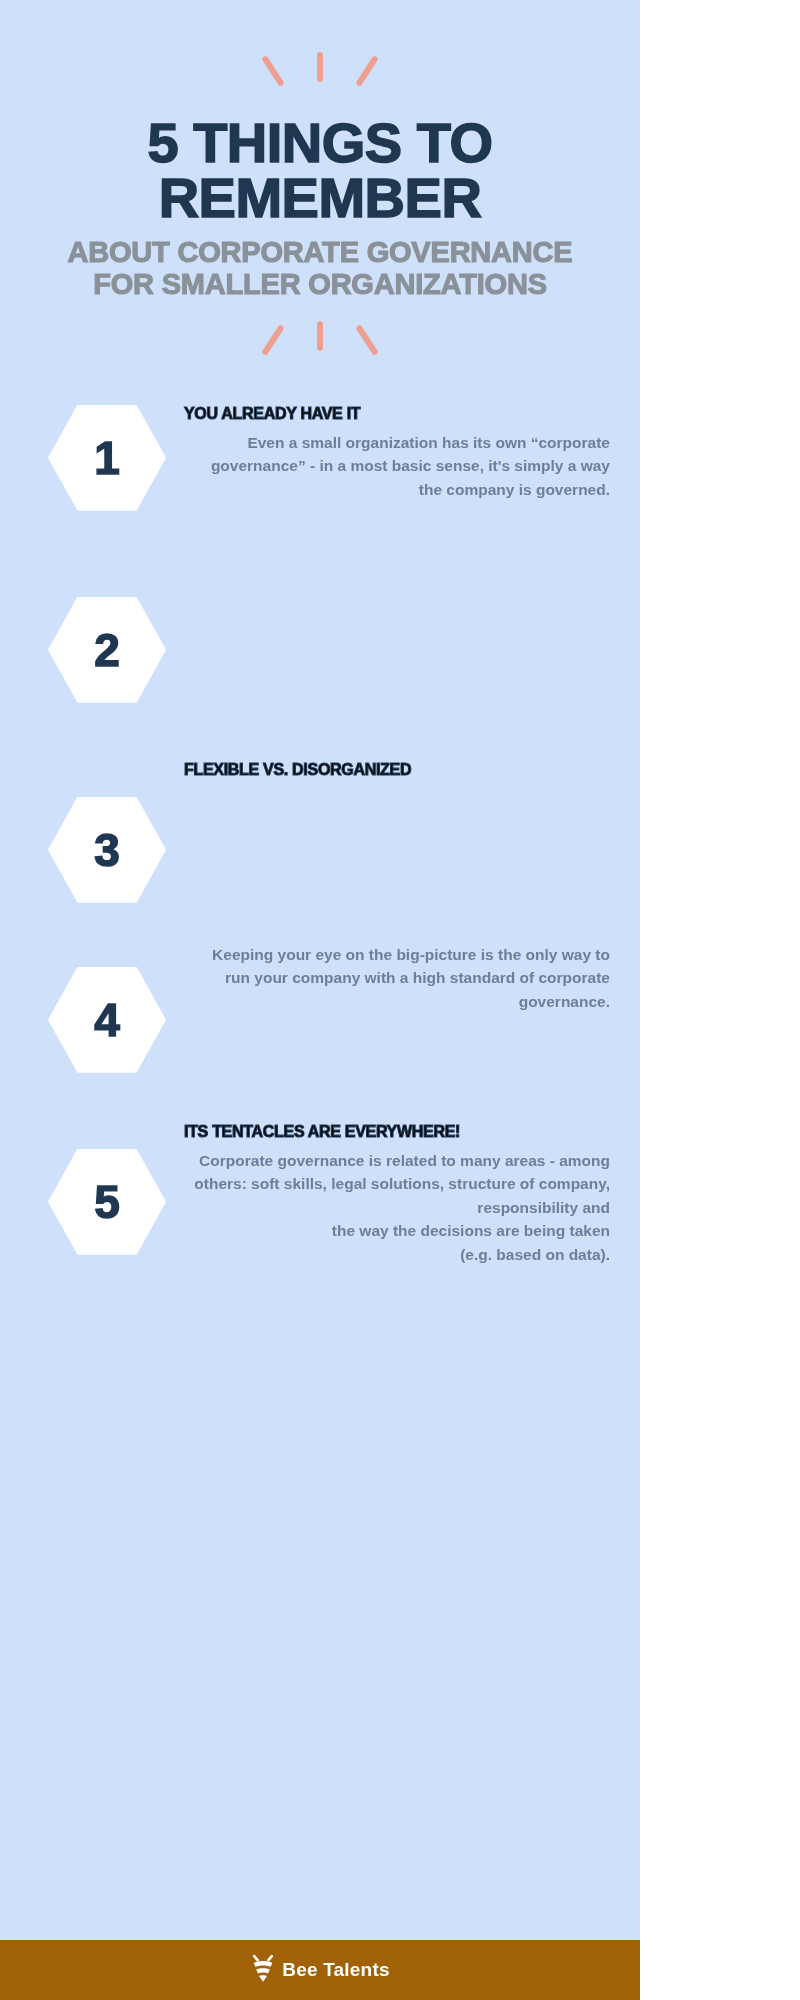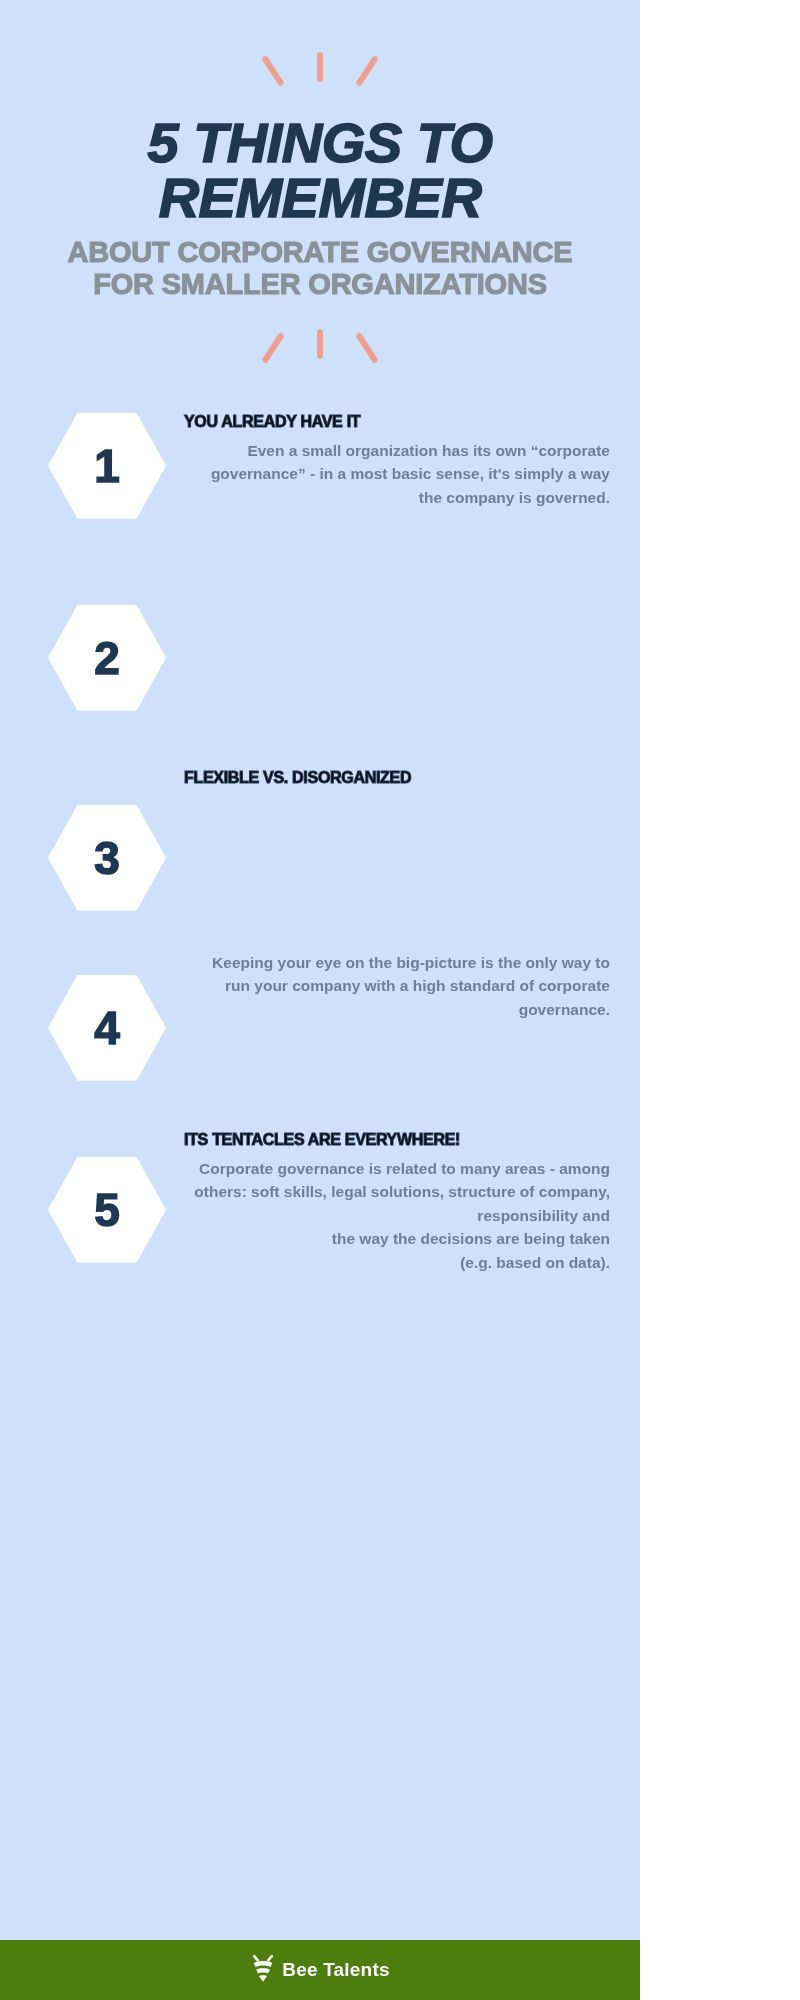--- a/index.html
+++ b/index.html
@@ -64,25 +64,24 @@
     margin: 22px 0 0 0;
     padding: 0 32px;
     text-align: center;
     color: #1f3750;
     font-family: "Liberation Sans", sans-serif;
     font-weight: 700;
     font-size: 56px;
     line-height: 0.98;
     letter-spacing: -0.5px;
     text-transform: uppercase;
-    font-style: italic;
     -webkit-text-stroke: 1.6px #1f3750;
   }
   .subhead {
-    margin: 10px 0 16px 0;
+    margin: 10px 0 8px 0;
     padding: 0 46px;
     text-align: center;
     color: #8a9199;
     font-weight: 700;
     font-size: 29px;
     line-height: 1.12;
     letter-spacing: -0.2px;
     text-transform: uppercase;
     -webkit-text-stroke: 1.1px #8a9199;
   }
@@ -157,21 +156,21 @@
   .item-4 .item-hex-wrap { padding-top: 30px; }
   .item-5 .item-hex-wrap { padding-top: 32px; }
 
   
   .footer {
     position: absolute;
     left: 0;
     bottom: 0;
     width: 640px;
     height: 60px;
-    background: #4d7c0f;
+    background: #a16207;
     display: flex;
     align-items: center;
     justify-content: center;
     gap: 6px;
   }
   .bee-logo {
     width: 26px;
     height: 32px;
     display: block;
   }

